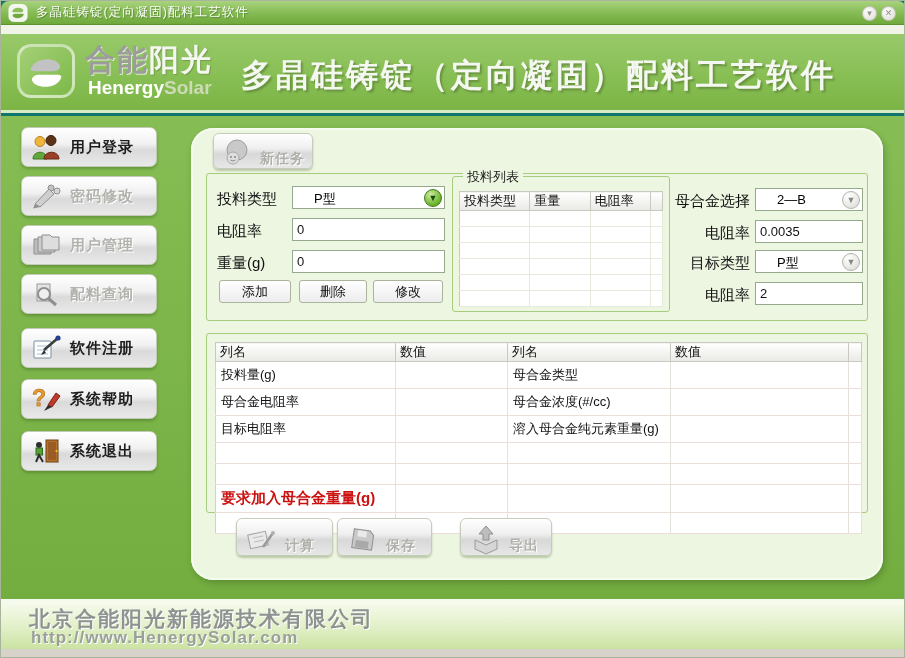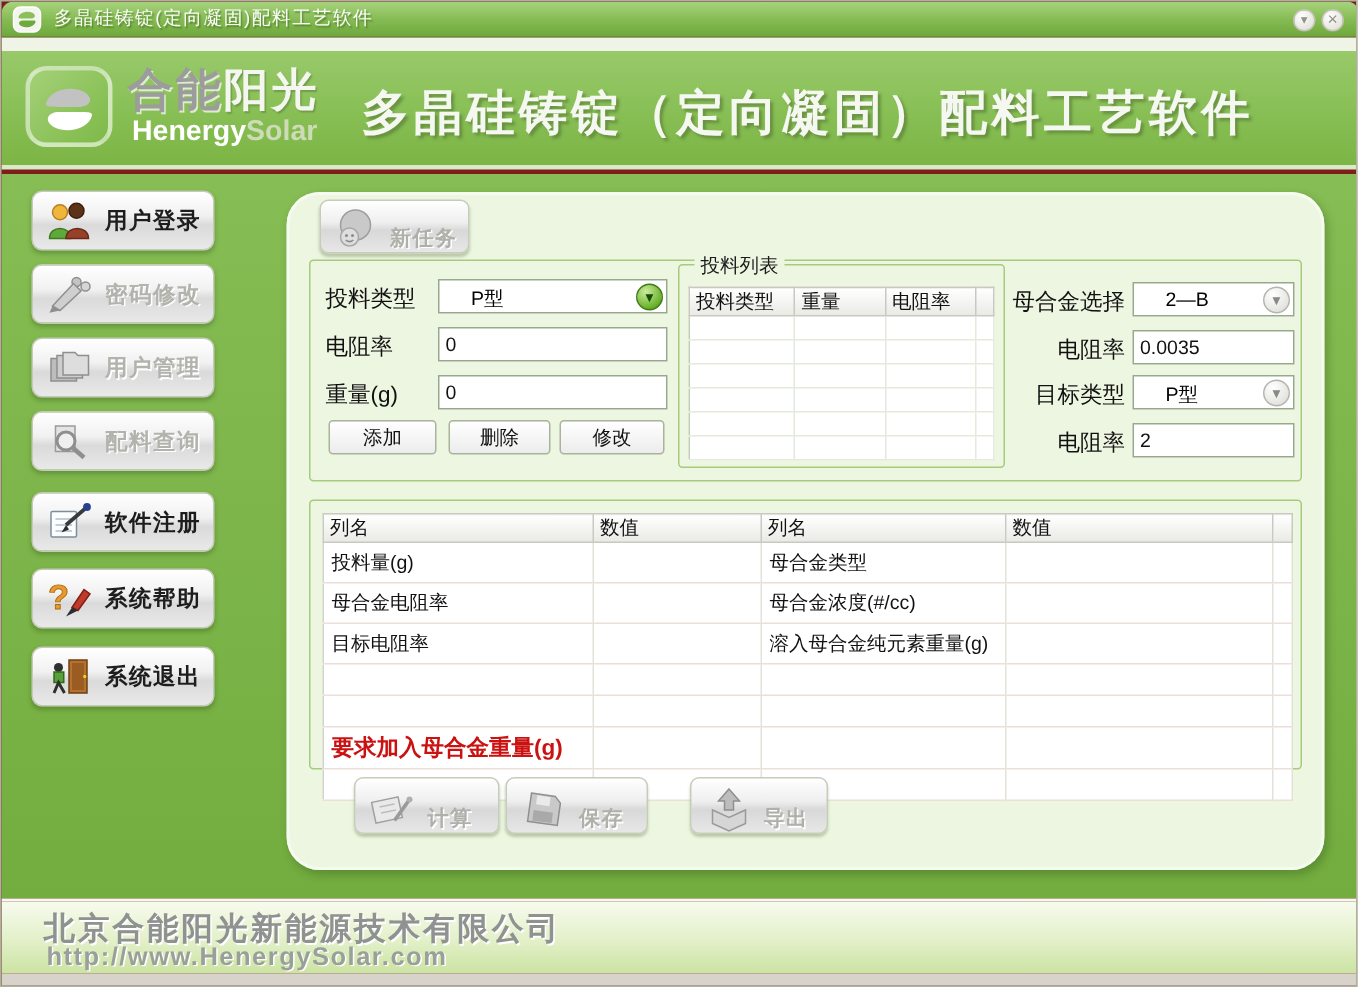--- a/index.html
+++ b/index.html
@@ -1,20 +1,20 @@
 <!DOCTYPE html>
 <html><head>
 <meta charset="utf-8">
 <style>
   * { margin:0; padding:0; box-sizing:border-box; }
   html,body { width:905px; height:658px; }
   body { font-family:"Liberation Sans","DejaVu Sans",sans-serif; }
 
   .window { position:relative; width:905px; height:658px; overflow:hidden;
-            background:#7f1d1d; border:1px solid #aab39c; }
+            background:#0f766e; border:1px solid #aab39c; }
 
   
   .titlebar { position:absolute; left:0; top:0; width:905px; height:24px;
               background:linear-gradient(180deg,#a8d37e 0%,#84ba52 55%,#6fa93c 100%);
               border-radius:8px 8px 0 0; border-bottom:1px solid #5c9330;
               display:flex; align-items:center; }
   .titlebar-icon { margin-left:7px; width:20px; height:18px; display:inline-block; }
   .titlebar-text { margin-left:8px; font-size:12.5px; color:#fbfdf7;
                    text-shadow:1px 1px 1px rgba(60,100,30,.6); letter-spacing:1px; }
   .win-controls { position:absolute; right:10px; top:5px; display:flex; gap:4px; }
@@ -41,21 +41,21 @@
   .page-title { position:absolute; left:240px; top:20px; font-size:32px; font-weight:bold;
                 color:#f5f8f0; letter-spacing:3px; white-space:nowrap;
                 text-shadow:2px 2px 2px rgba(80,110,50,.55);
                 font-family:"Liberation Serif","DejaVu Serif",serif; }
 
   
   .main { position:absolute; left:0; top:115px; width:905px; height:483px;
           background:linear-gradient(180deg,#86bd54,#73ad3f); }
 
   
-  .sb-btn { position:absolute; left:20px; width:122px; height:40px; border-radius:7px;
+  .sb-btn { position:absolute; left:20px; width:136px; height:40px; border-radius:7px;
             background:linear-gradient(180deg,#ffffff 0%,#f1f1f1 42%,#dadada 58%,#e9e9e9 100%);
             border:1px solid #c4cab8; box-shadow:0 2px 3px rgba(50,85,25,.35), inset 0 1px 0 #fff;
             display:flex; align-items:center; gap:9px; padding-left:9px; cursor:pointer; }
   .sb-btn .lbl { font-size:15px; font-weight:bold; color:#1d1d1d; letter-spacing:1px; }
   .sb-btn.disabled .lbl { color:#b3b3ae; text-shadow:1px 1px 0 #ffffff; }
   .sb-icon { width:30px; height:26px; flex:0 0 30px; }
 
   
   .content-panel { position:absolute; left:190px; top:12px; width:692px; height:452px;
                    background:#edf6e1; border-radius:22px;

